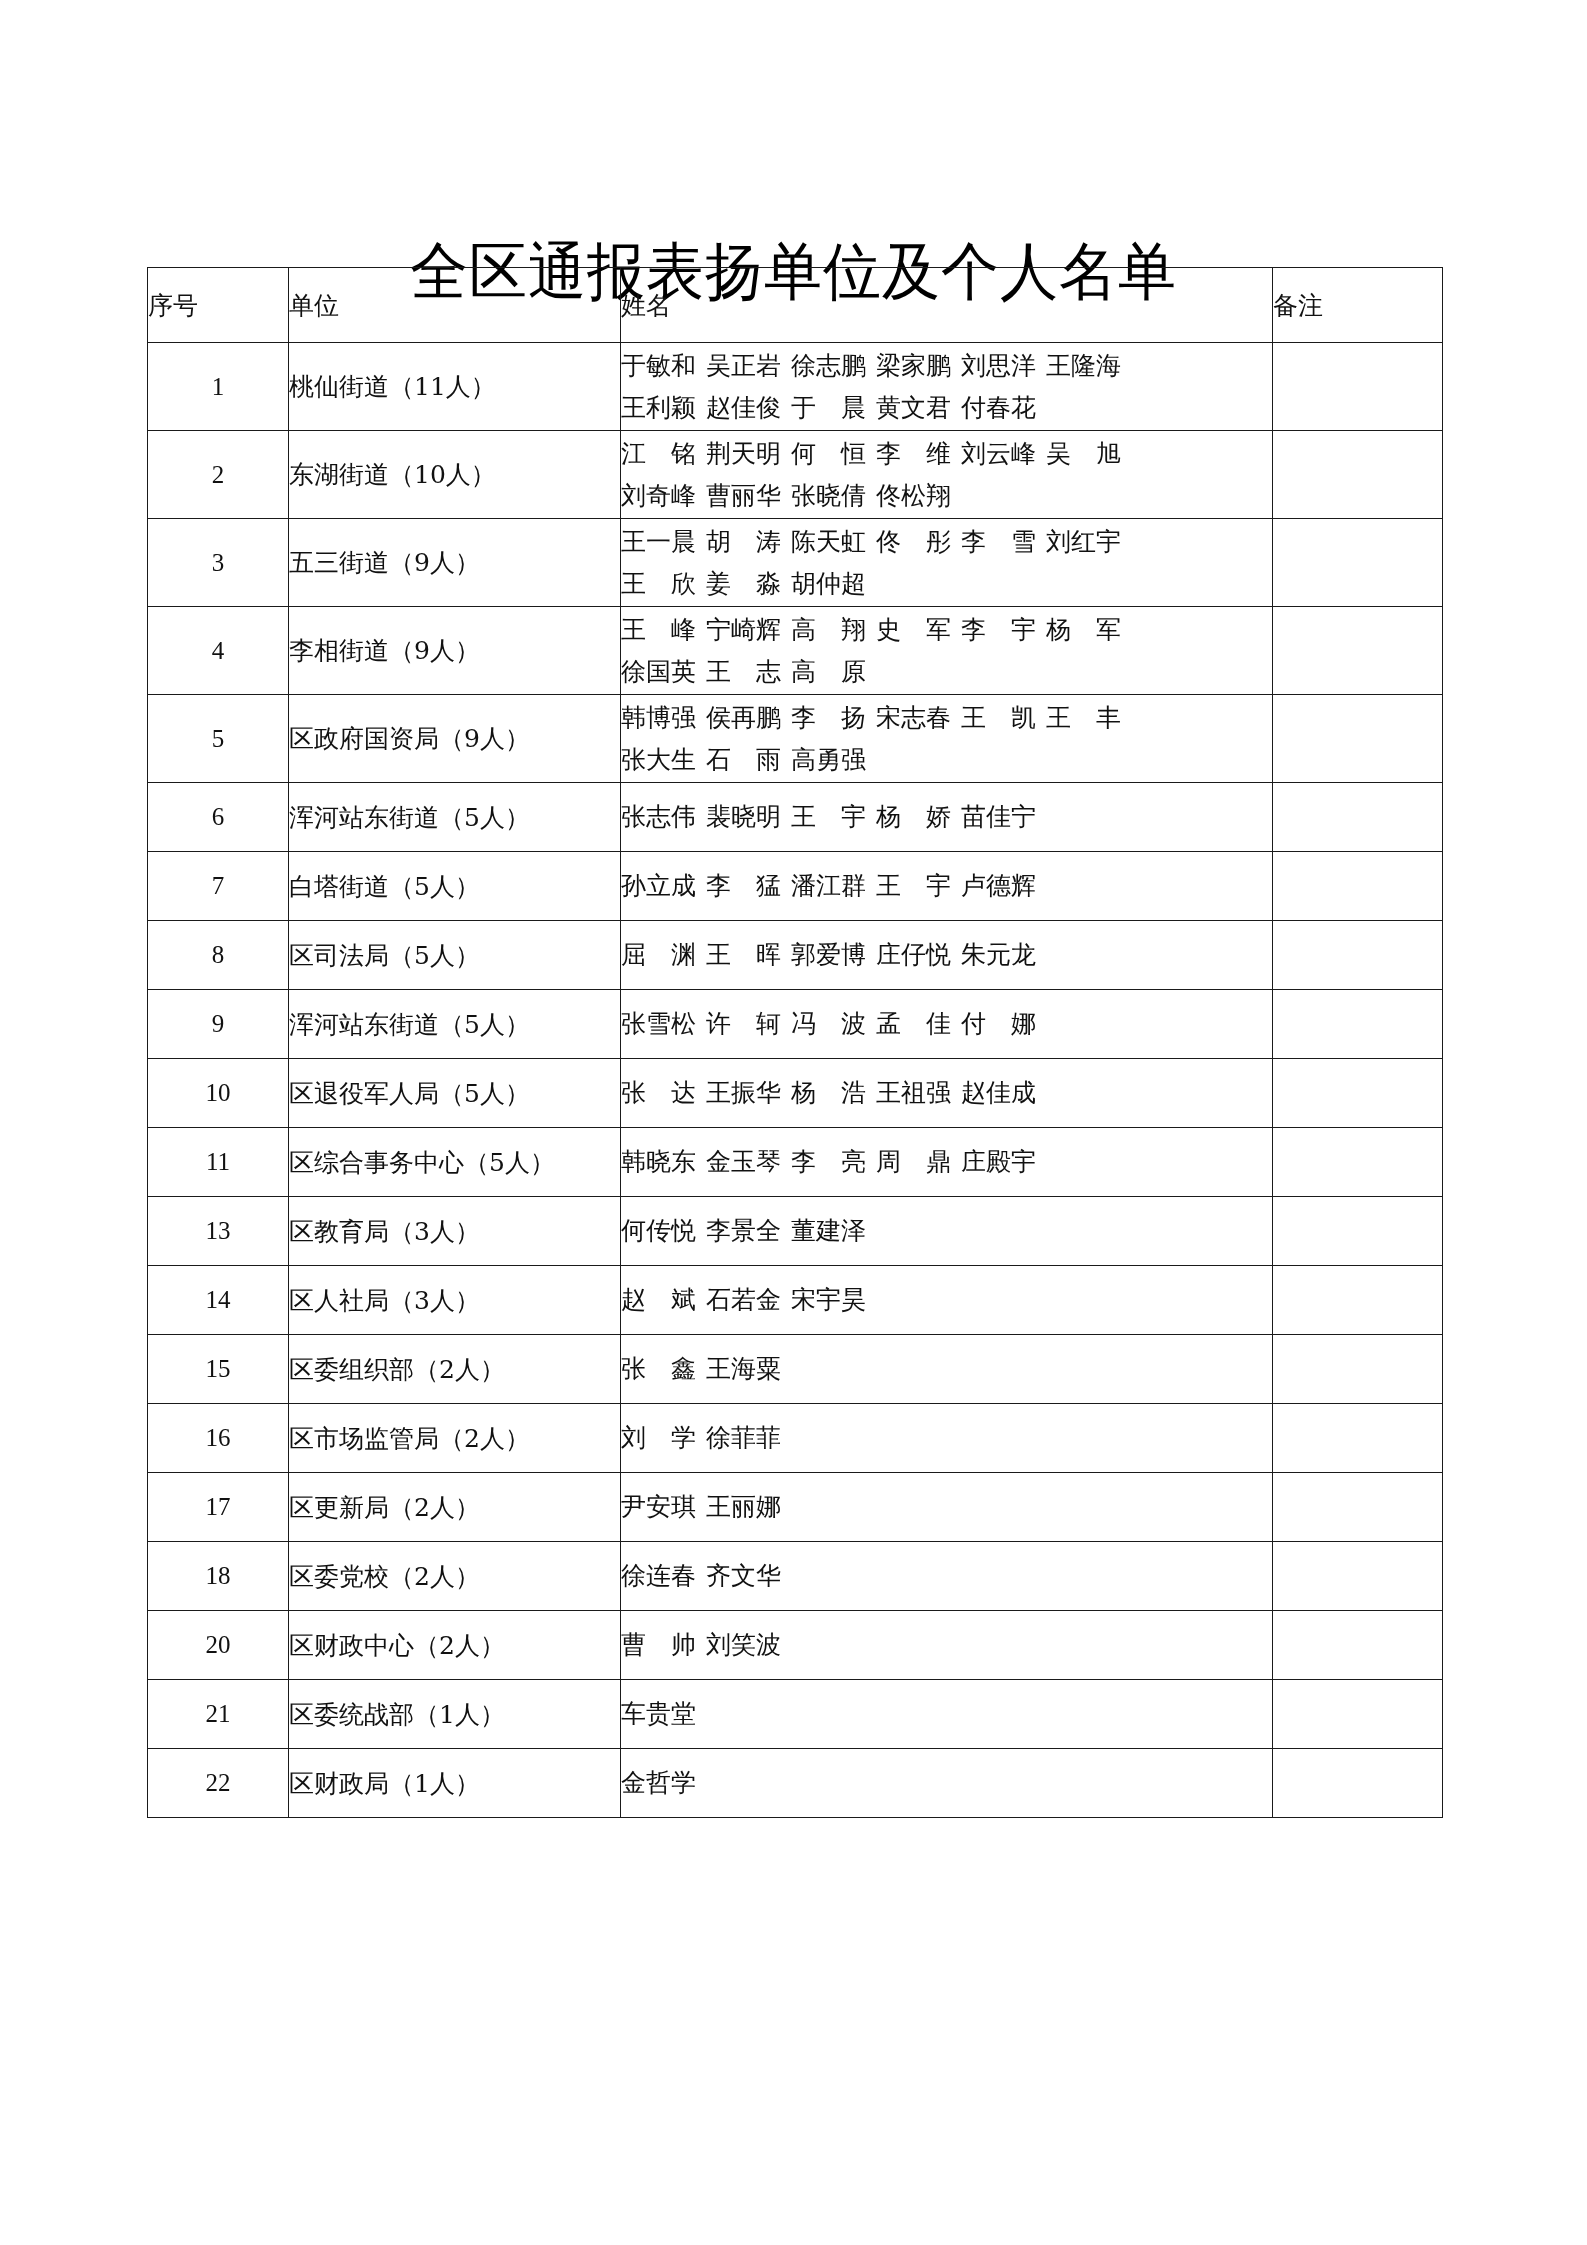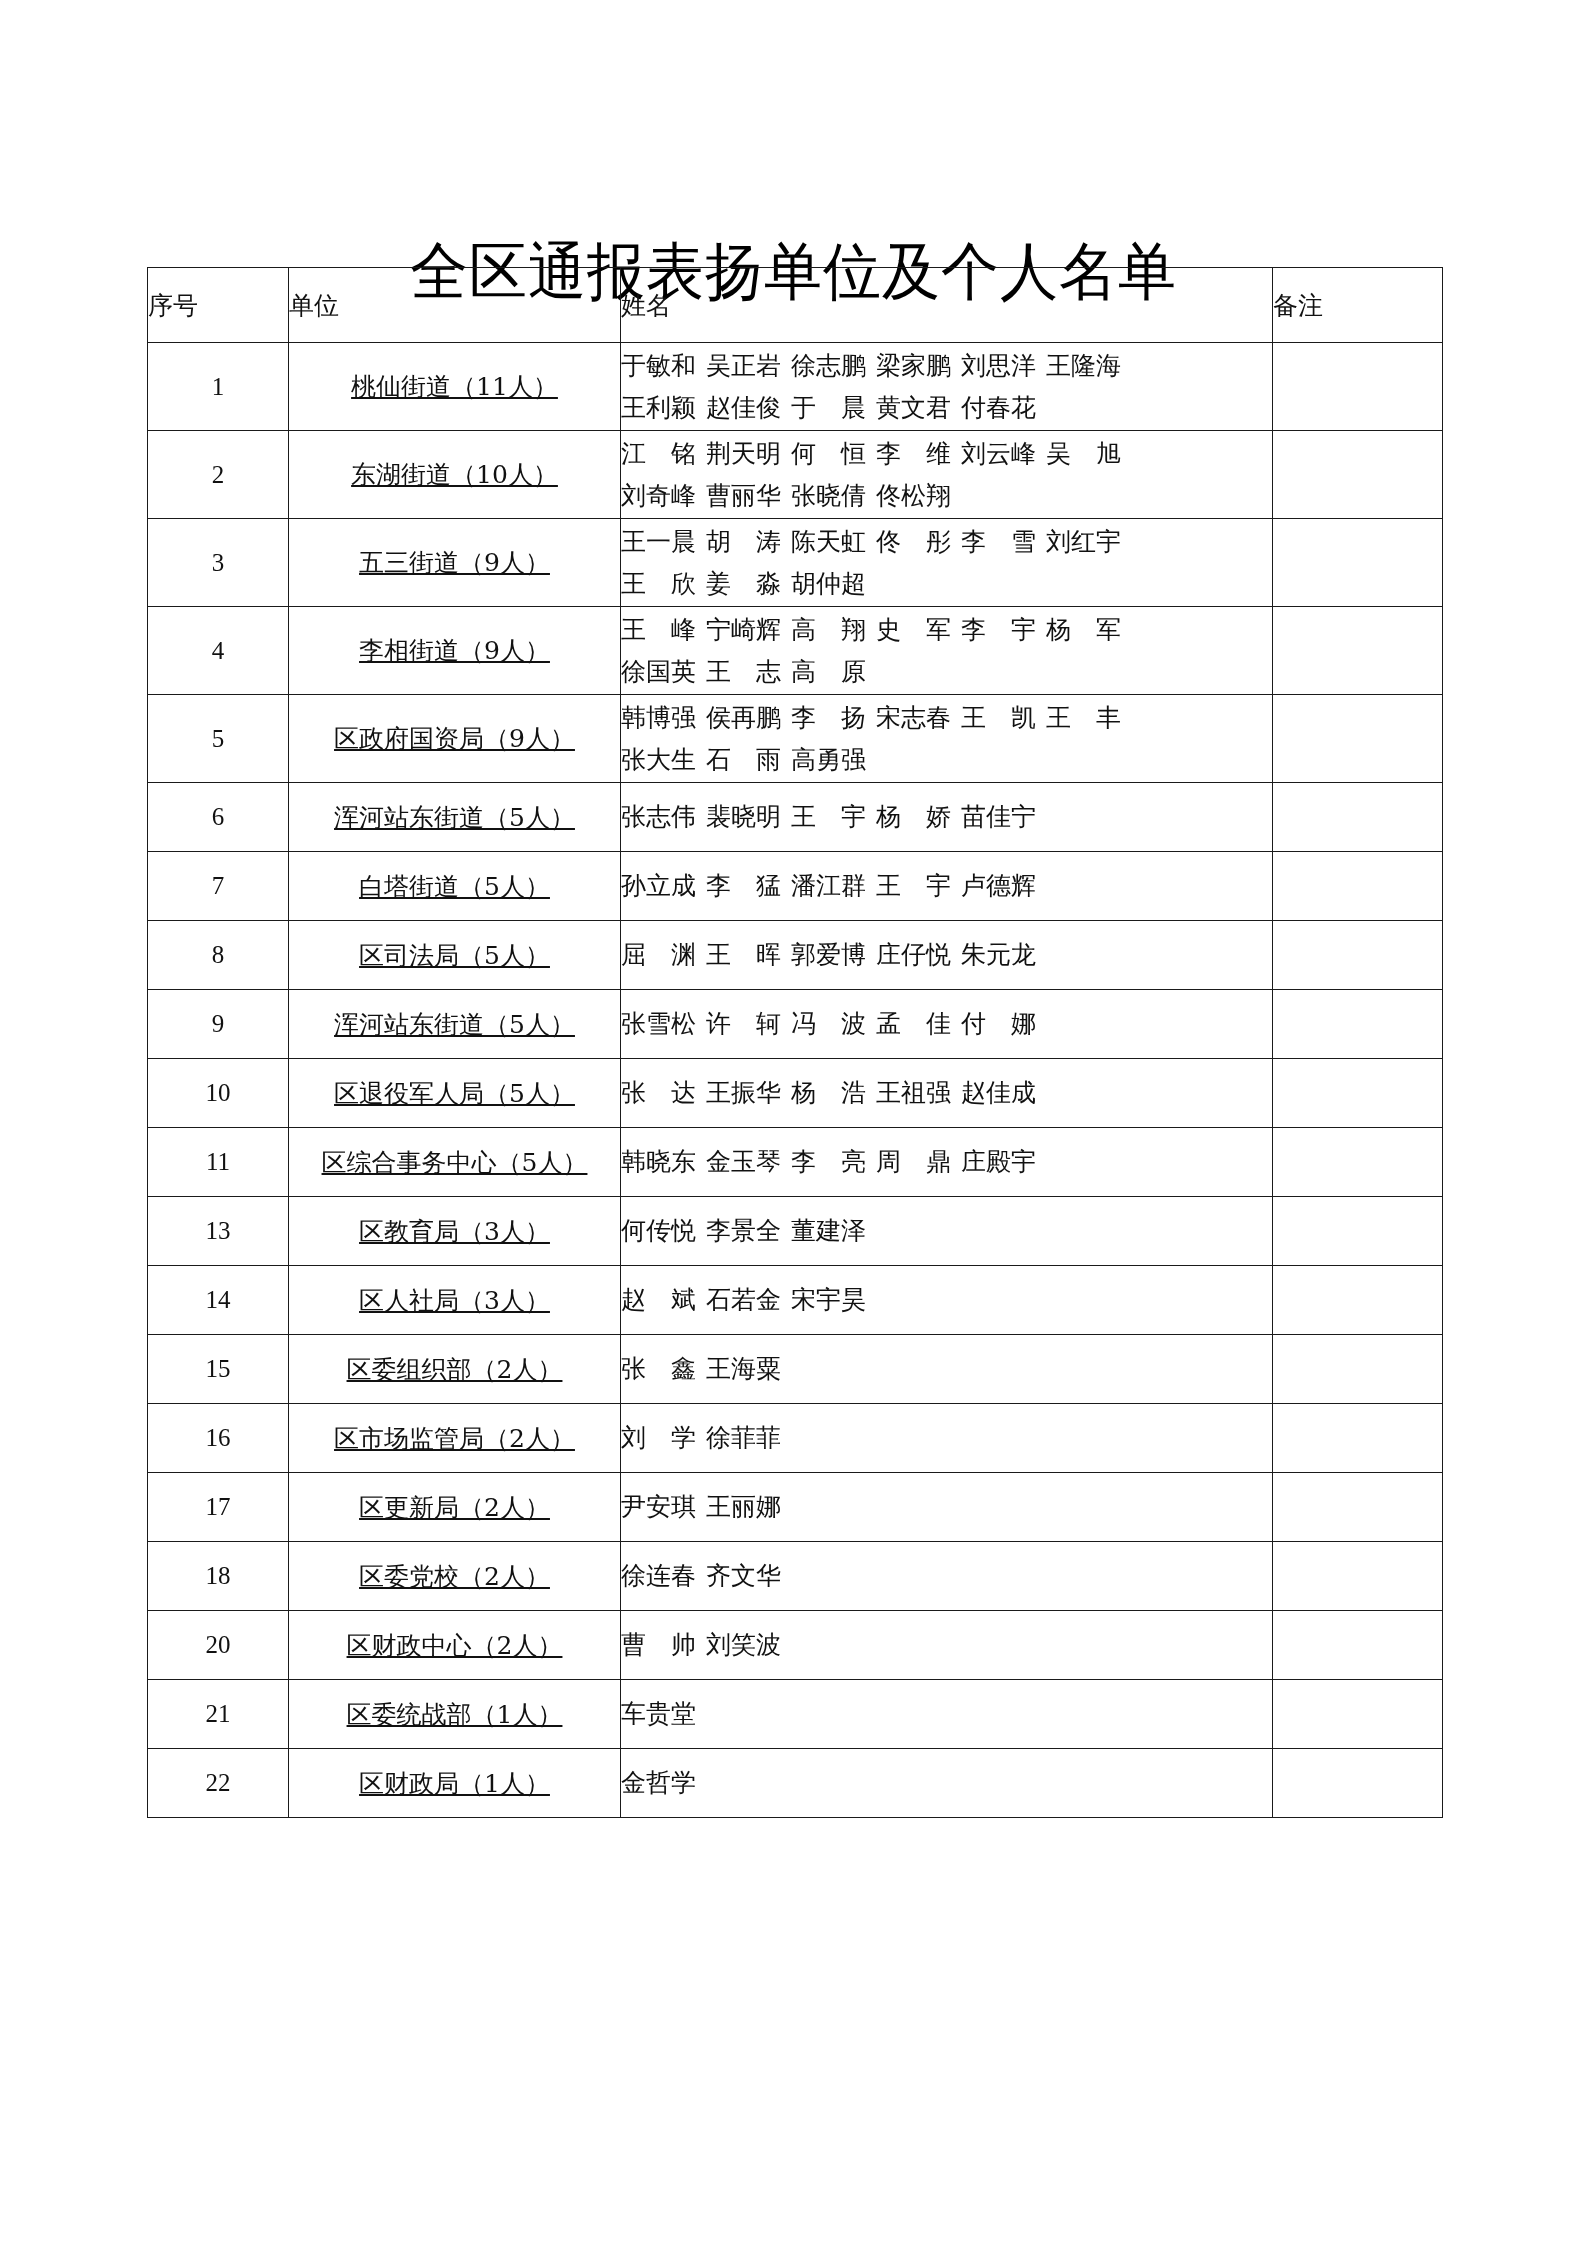--- a/index.html
+++ b/index.html
@@ -52,26 +52,25 @@
     col.c-no { width: 141px; }
     col.c-unit { width: 332px; }
     col.c-names { width: 652px; }
     col.c-note { width: 170px; }
     td.no {
       text-align: center;
       font-size: 25px;
       font-family: "Liberation Serif", "DejaVu Serif", serif;
     }
     td.unit {
-      text-align: center;
+      text-align: left;
       padding-left: 14px;
       font-size: 25px;
       white-space: nowrap;
       overflow: hidden;
-      text-decoration: underline;
     }
     td.names {
       text-align: left;
       padding-left: 16px;
       font-size: 25px;
       line-height: 42px;
     }
     td.note { }
     tr.tall td { height: 87px; }
     tr.short td { height: 68px; }

